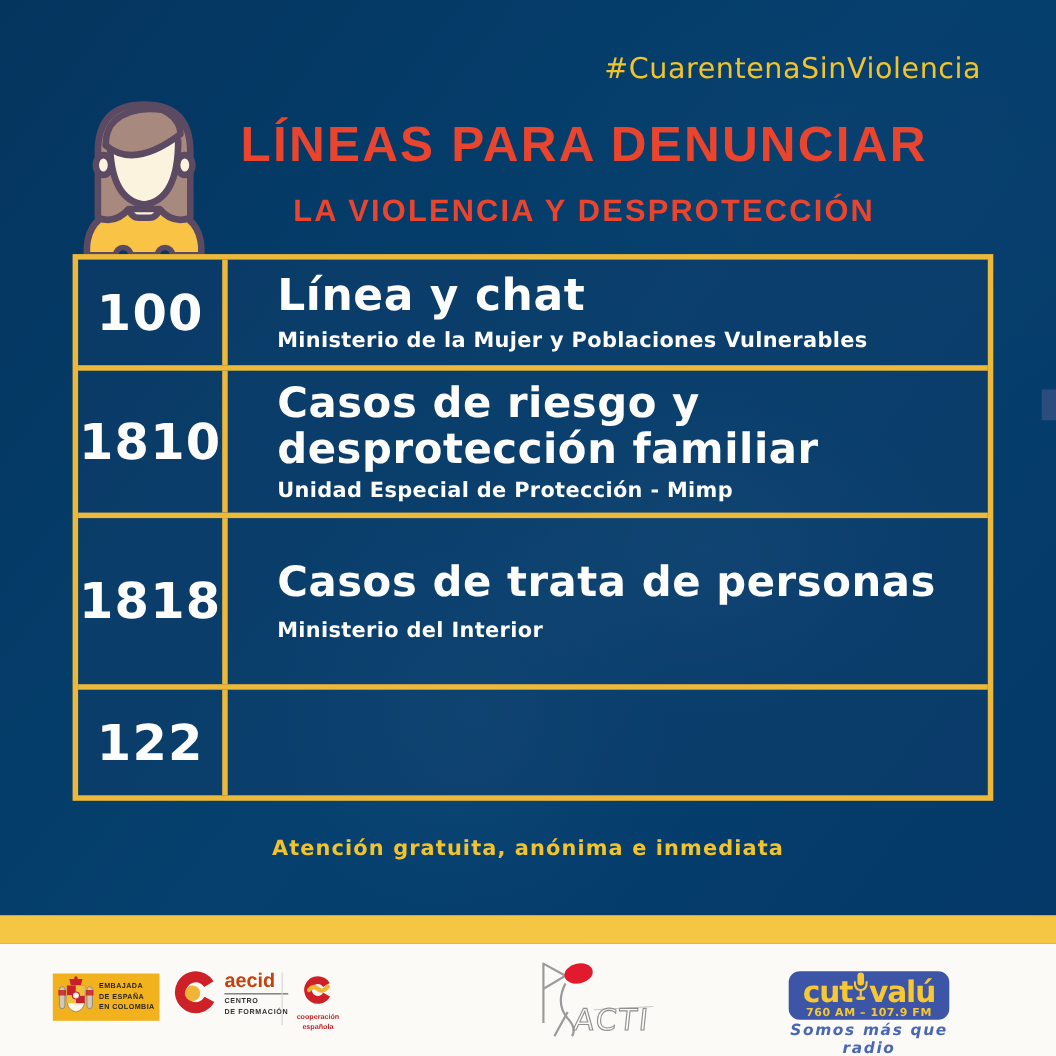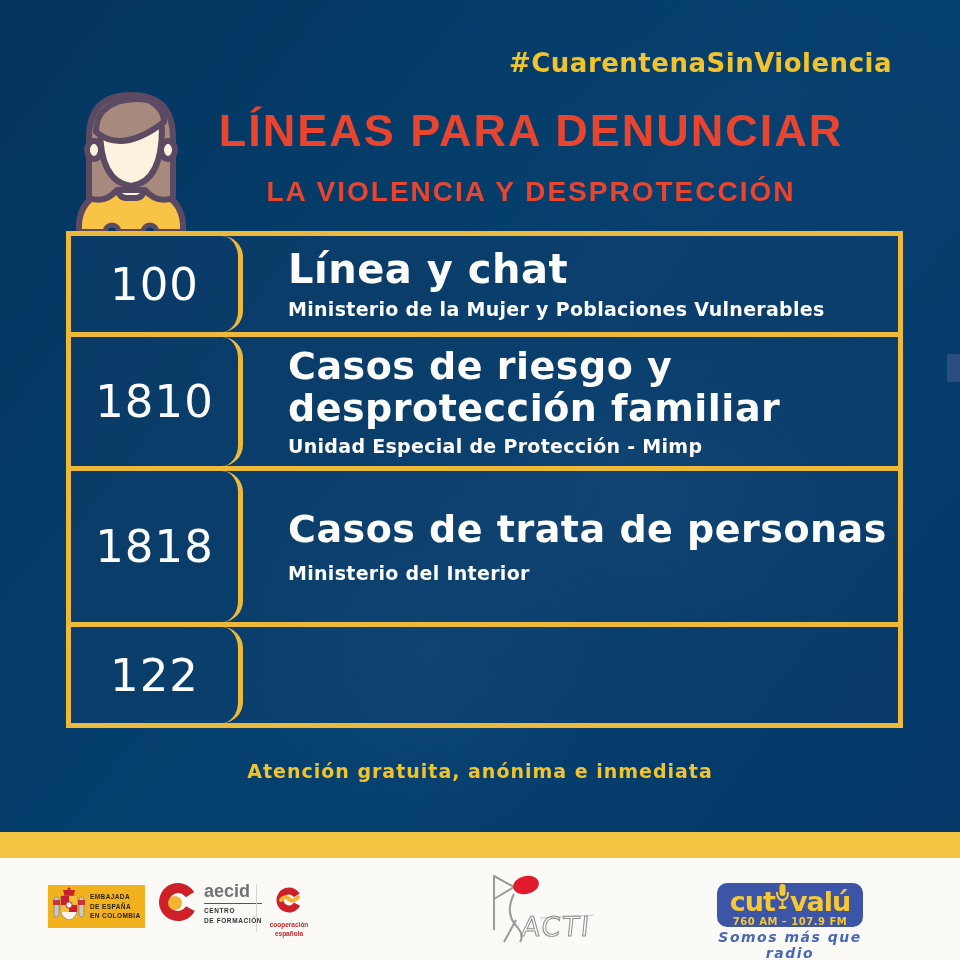--- a/index.html
+++ b/index.html
@@ -9,21 +9,21 @@
     background:
       radial-gradient(ellipse 320px 220px at 640px 500px, rgba(90,140,190,.14), transparent 70%),
       radial-gradient(ellipse 260px 300px at 430px 650px, rgba(70,125,175,.13), transparent 70%),
       radial-gradient(ellipse 420px 280px at 80% 18%, rgba(16,64,112,.40), transparent 75%),
       linear-gradient(128deg, #04355f 0%, #05406e 48%, #043868 100%);
   }
 
   
   .hashtag {
     position:absolute; top:48px; right:68px;
-    color:#f2c32a; font-size:26px; font-weight:bold; letter-spacing:.5px;margin-left:48px;
+    color:#f2c32a; font-size:26px; font-weight:normal; letter-spacing:.5px;margin-left:48px;
   }
   .avatar-wrap { position:absolute; left:60px; top:86px; width:142px; height:146px; }
   .title-block {
     position:absolute; left:175px; top:106px; width:712px;
     text-align:center; color:#e8442e; font-weight:bold;
     font-family:"Liberation Sans", sans-serif;
   }
   .title-line1 { font-size:45px; letter-spacing:2px; line-height:1.1; }
   .title-line2 { font-size:28px; letter-spacing:2px; line-height:1.1; margin-top:21px; }
 
@@ -34,23 +34,23 @@
     background:rgba(18,63,106,.45);
     display:flex; flex-direction:column;
   }
   .hl-row { display:flex; box-sizing:border-box; }
   .hl-row + .hl-row { border-top:5px solid #edb93a; }
   .hl-row.r1 { height:96px; }
   .hl-row.r2 { height:134px; }
   .hl-row.r3 { height:156px; }
   .hl-row.r4 { height:101px; }
   .num-cell {
-    flex:none; width:172px; box-sizing:border-box; border-right:5px solid #edb93a;
+    flex:none; width:136px; box-sizing:border-box; border-right:5px solid #edb93a;
     display:flex; align-items:center; justify-content:center;
-    color:#fdfdfb; font-size:45px; font-weight:normal; letter-spacing:1px;border-radius:21px;
+    color:#fdfdfb; font-size:45px; font-weight:bold; letter-spacing:1px;
   }
   .content-cell {
     flex:1; display:flex; flex-direction:column; justify-content:center;
     padding-left:45px; color:#fdfdfb;
   }
   .hl-title { font-size:40px; font-weight:bold; line-height:1.08; letter-spacing:.5px; }
   .hl-title.sz38 { font-size:38px; }
   .hl-title.narrow { max-width:540px; }
   .hl-sub { font-size:19px; font-weight:bold; margin-top:6px; letter-spacing:.3px; }
 
@@ -68,21 +68,21 @@
   .embassy-box {
     position:absolute; left:48px; top:27px; width:97px; height:43px;
     background:#f2b21d; display:flex; align-items:center; padding:0 3px; box-sizing:border-box;
   }
   .embassy-text {
     font-size:6.5px; font-weight:bold; color:#241f1c; line-height:1.45; letter-spacing:.4px;
     margin-left:3px; font-family:"Liberation Sans", sans-serif;
   }
   .aecid-box { position:absolute; left:158px; top:24px; display:flex; align-items:center; }
   .aecid-text { margin-left:6px; font-family:"Liberation Sans", sans-serif; }
-  .aecid-name { font-size:18px; font-weight:bold; color:#737373; line-height:1; }
+  .aecid-name { font-size:18px; font-weight:bold; color:#c2410c; line-height:1; }
   .aecid-sub {
     margin-top:3px; padding-top:2px; border-top:1px solid #555;
     font-size:6.5px; font-weight:bold; color:#333; letter-spacing:.6px; line-height:1.5;
   }
   .footer-divider { position:absolute; left:256px; top:26px; width:1px; height:48px; background:#d8d5d0; }
   .coop-box { position:absolute; left:266px; top:28px; width:46px; text-align:center; }
   .coop-text { margin-top:2px; font-size:6.5px; font-weight:bold; color:#c3272b; line-height:1.4; font-family:"Liberation Sans", sans-serif; }
 
   .acti-box { position:absolute; left:478px; top:8px; }
 

